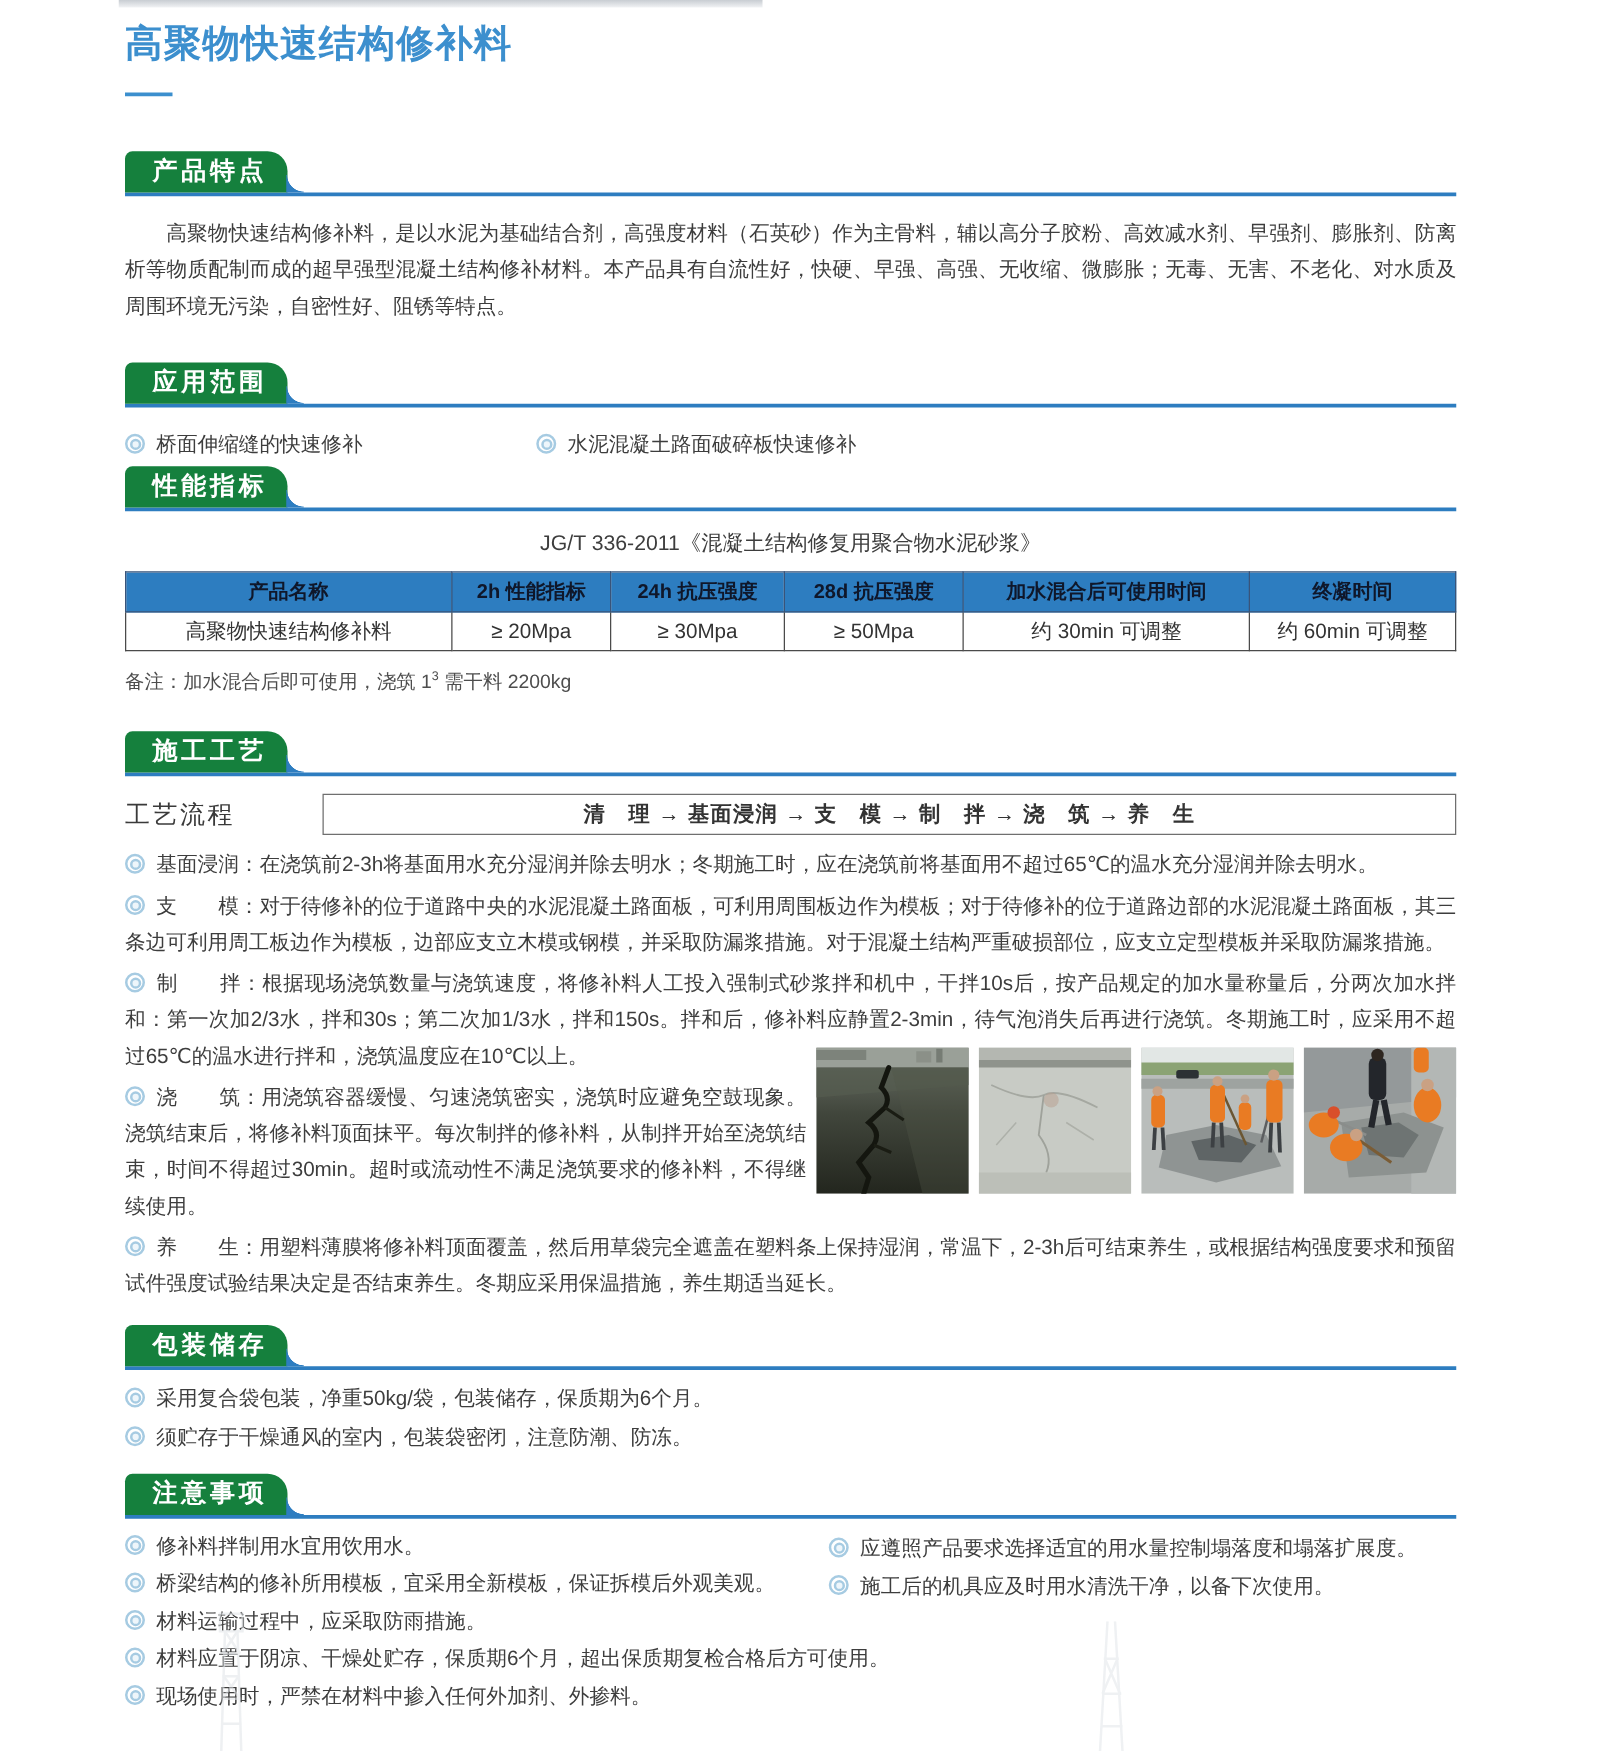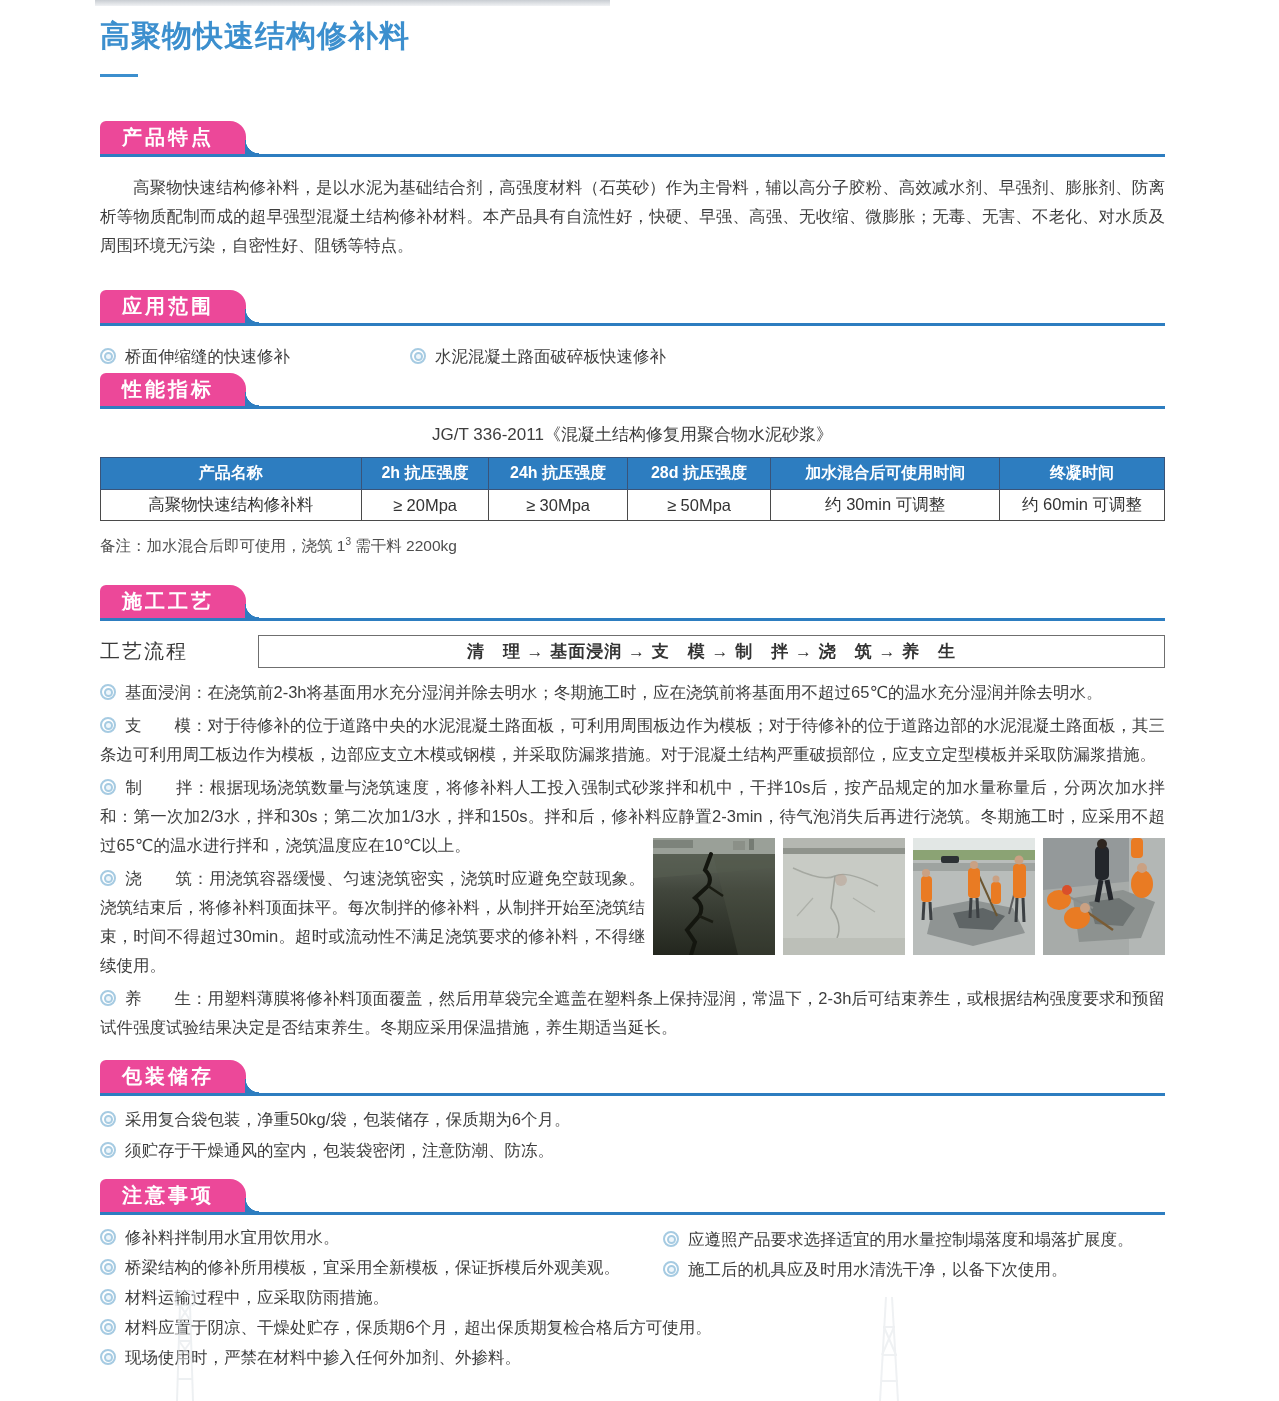--- a/index.html
+++ b/index.html
@@ -6,42 +6,42 @@
   body{width:1279px;height:1401px;overflow:hidden;position:relative;
        font-family:"Liberation Sans","DejaVu Sans",sans-serif;color:#3d3d3d;}
   .page{position:relative;box-sizing:border-box;width:1279px;height:1401px;
         padding:12px 114px 0 100px;border-radius:19px;}
   .top-strip{position:absolute;top:0;left:95px;width:515px;height:6px;
         background:linear-gradient(#b6bcc3,#eceef1);opacity:.75;}
   .doc-title{margin:6px 0 0;font-size:30px;font-weight:bold;color:#3c8fce;letter-spacing:1px;line-height:36px;}
   .title-dash{width:38px;height:3px;background:#3c8fce;margin-top:20px;}
   
   .sec-head{border-bottom:3px solid #2d7dc0;line-height:0;position:relative;}
-  .sec-tab{position:relative;display:inline-block;background:#ec4899;color:#ffffff;
+  .sec-tab{position:relative;display:inline-block;background:#15803d;color:#ffffff;
         font-size:20px;font-weight:bold;letter-spacing:3px;line-height:33px;height:33px;
-        padding:0 32px 0 22px;border-radius:6px 16px 0 0;}
+        padding:0 16px 0 22px;border-radius:6px 16px 0 0;}
   .sec-tab::after{content:"";position:absolute;right:-13px;bottom:0;width:14px;height:14px;
         background:radial-gradient(circle at 100% 0,rgba(45,125,192,0) 13px,#2d7dc0 13.5px);}
   
   .body-text{font-size:16.5px;line-height:29px;text-align:justify;margin:16px 0 0;}
   .indent{text-indent:2em;}
   
   .blt{display:inline-block;width:16px;height:16px;border-radius:50%;
        border:2px solid #a6cbe2;box-sizing:border-box;position:relative;
        margin-right:9px;vertical-align:-2px;background:#fff;flex:none;}
   .blt::after{content:"";position:absolute;inset:1.5px;border-radius:50%;
        border:2px solid #a6cbe2;background:#eef6fb;}
   .bullet-item{font-size:16.5px;line-height:29px;margin:2px 0;}
   
-  .app-row{display:flex;margin-top:14px;}
+  .app-row{display:flex;margin-top:14px;gap:19px;}
   .app-row .bullet-item:first-child{width:310px;flex:none;}
   
   .standard{margin:14px 0 0;text-align:center;font-size:17px;color:#3d3d3d;line-height:24px;}
   table.perf{width:100%;border-collapse:collapse;table-layout:fixed;margin-top:10px;}
-  table.perf th{background:#2d7dc0;color:#ffffff;font-size:16px;font-weight:600;
+  table.perf th{background:#2d7dc0;color:#0f172a;font-size:16px;font-weight:600;
        padding:5px 2px;border:1px solid #39547a;}
   table.perf td{font-size:16.5px;color:#333;text-align:center;padding:4px 2px;
        border:1px solid #4a4a4a;font-weight:500;}
   .note{margin:10px 0 0;font-size:15.5px;color:#4d4d4d;line-height:22px;}
   .note sup{font-size:10px;}
   
   .flow-row{display:flex;align-items:center;margin-top:14px;gap:12px;}
   .flow-label{width:146px;flex:none;font-size:20px;color:#3a3a3a;letter-spacing:2px;}
   .flow-box{flex:1;border:1px solid #6f6f6f;text-align:center;font-size:17px;
        font-weight:600;color:#333;padding:4px 0;letter-spacing:1px;}
@@ -104,21 +104,21 @@
         <col style="width:24.5%">
           <col style="width:12%">
           <col style="width:13%">
         <col style="width:13.5%">
           <col style="width:21.5%">
           <col style="width:15.5%">
       </colgroup>
       <thead>
         <tr>
           <th>产品名称</th>
-          <th>2h 抗压强度</th>
+          <th>2h 性能指标</th>
           <th>24h 抗压强度</th>
           <th>28d 抗压强度</th>
           <th>加水混合后可使用时间</th>
           <th>终凝时间</th>
         </tr>
       </thead>
       <tbody>
         <tr>
           <td>高聚物快速结构修补料</td>
           <td>≥ 20Mpa</td>

